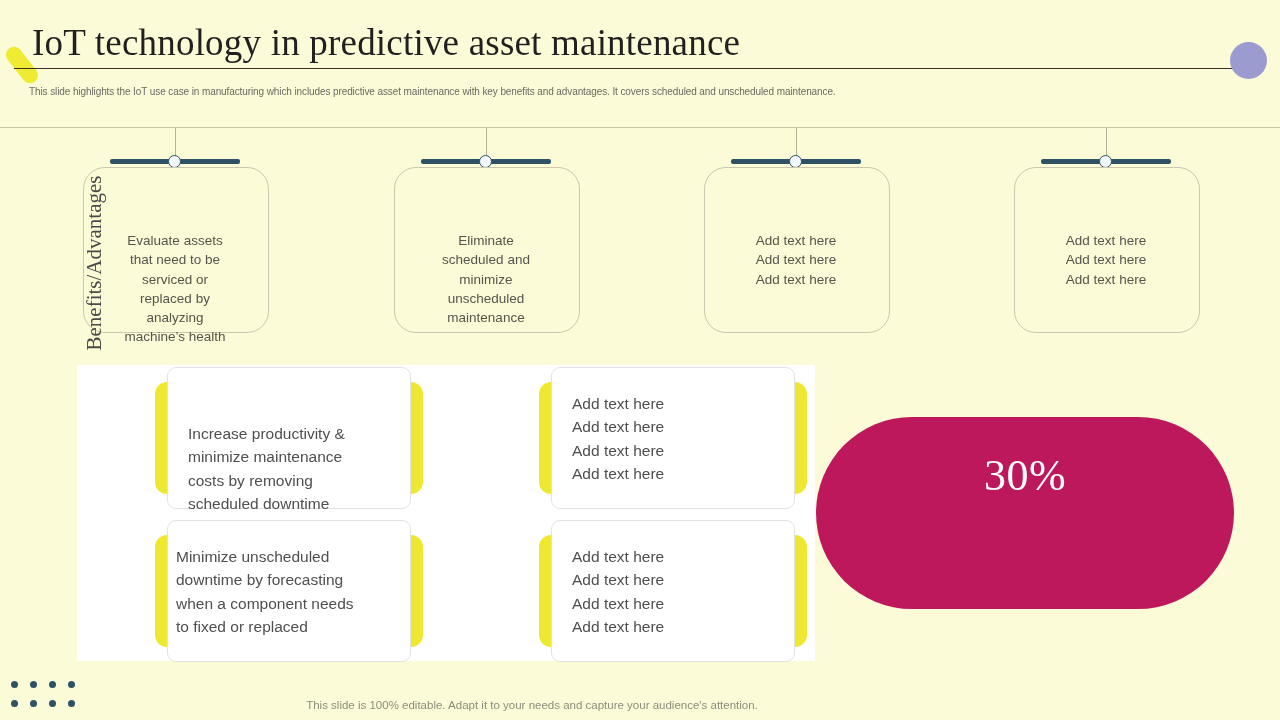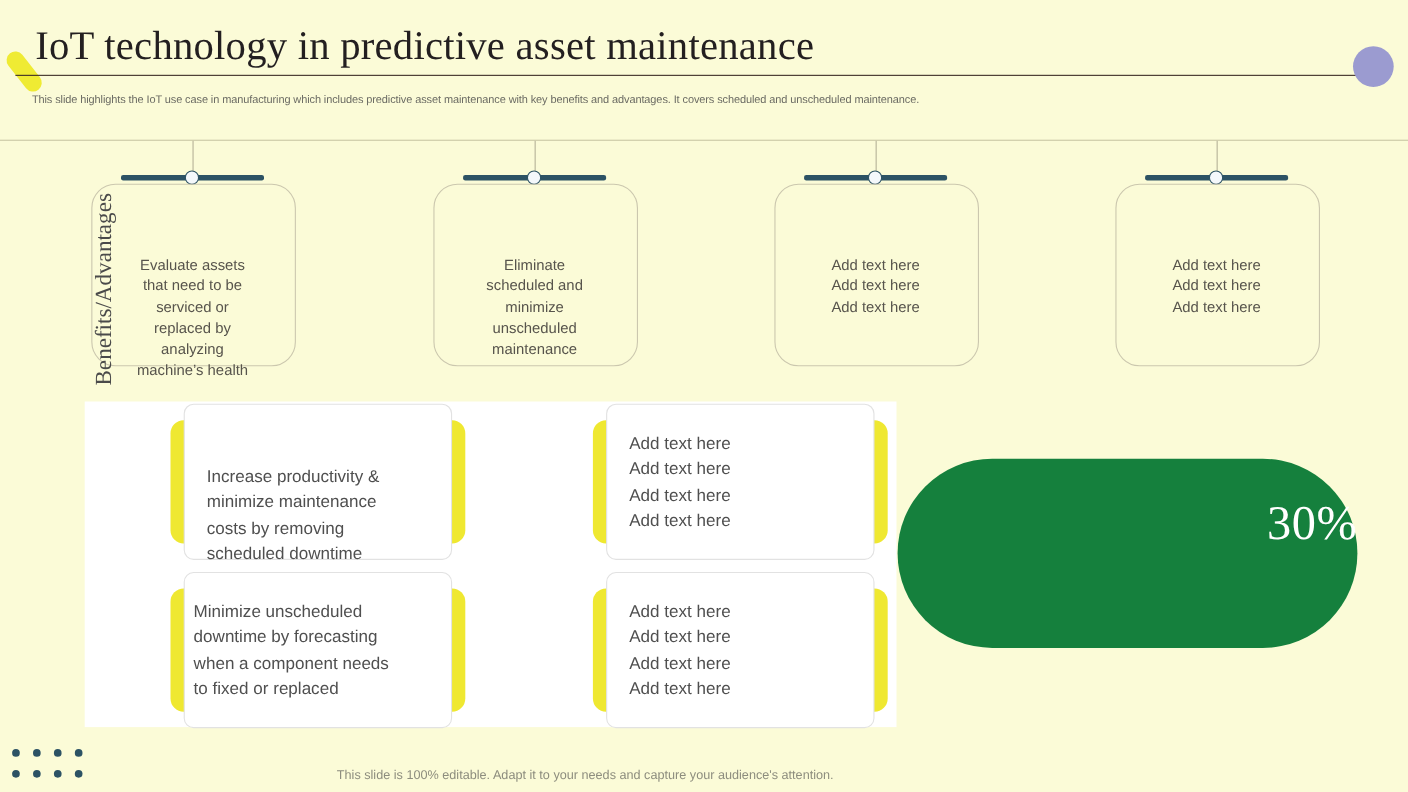--- a/index.html
+++ b/index.html
@@ -159,24 +159,24 @@
     line-height: 23.4px;
     color: #4f4f4f;
   }
 
   
   .stat-oval {
     position: absolute;
     left: 816px;
     top: 417px;
     width: 418px;
-    height: 172px;
-    background: #15803d;
+    height: 192px;
+    background: #be185d;
     border-radius: 98px;
-    text-align: right;
+    text-align: center;
     font-family: "Liberation Serif", serif;
     color: #ffffff;
   }
   .stat-value {
     margin-top: 34px;
     font-size: 44px;
     line-height: 50px;
     letter-spacing: 0.5px;
   }
   .stat-caption {

